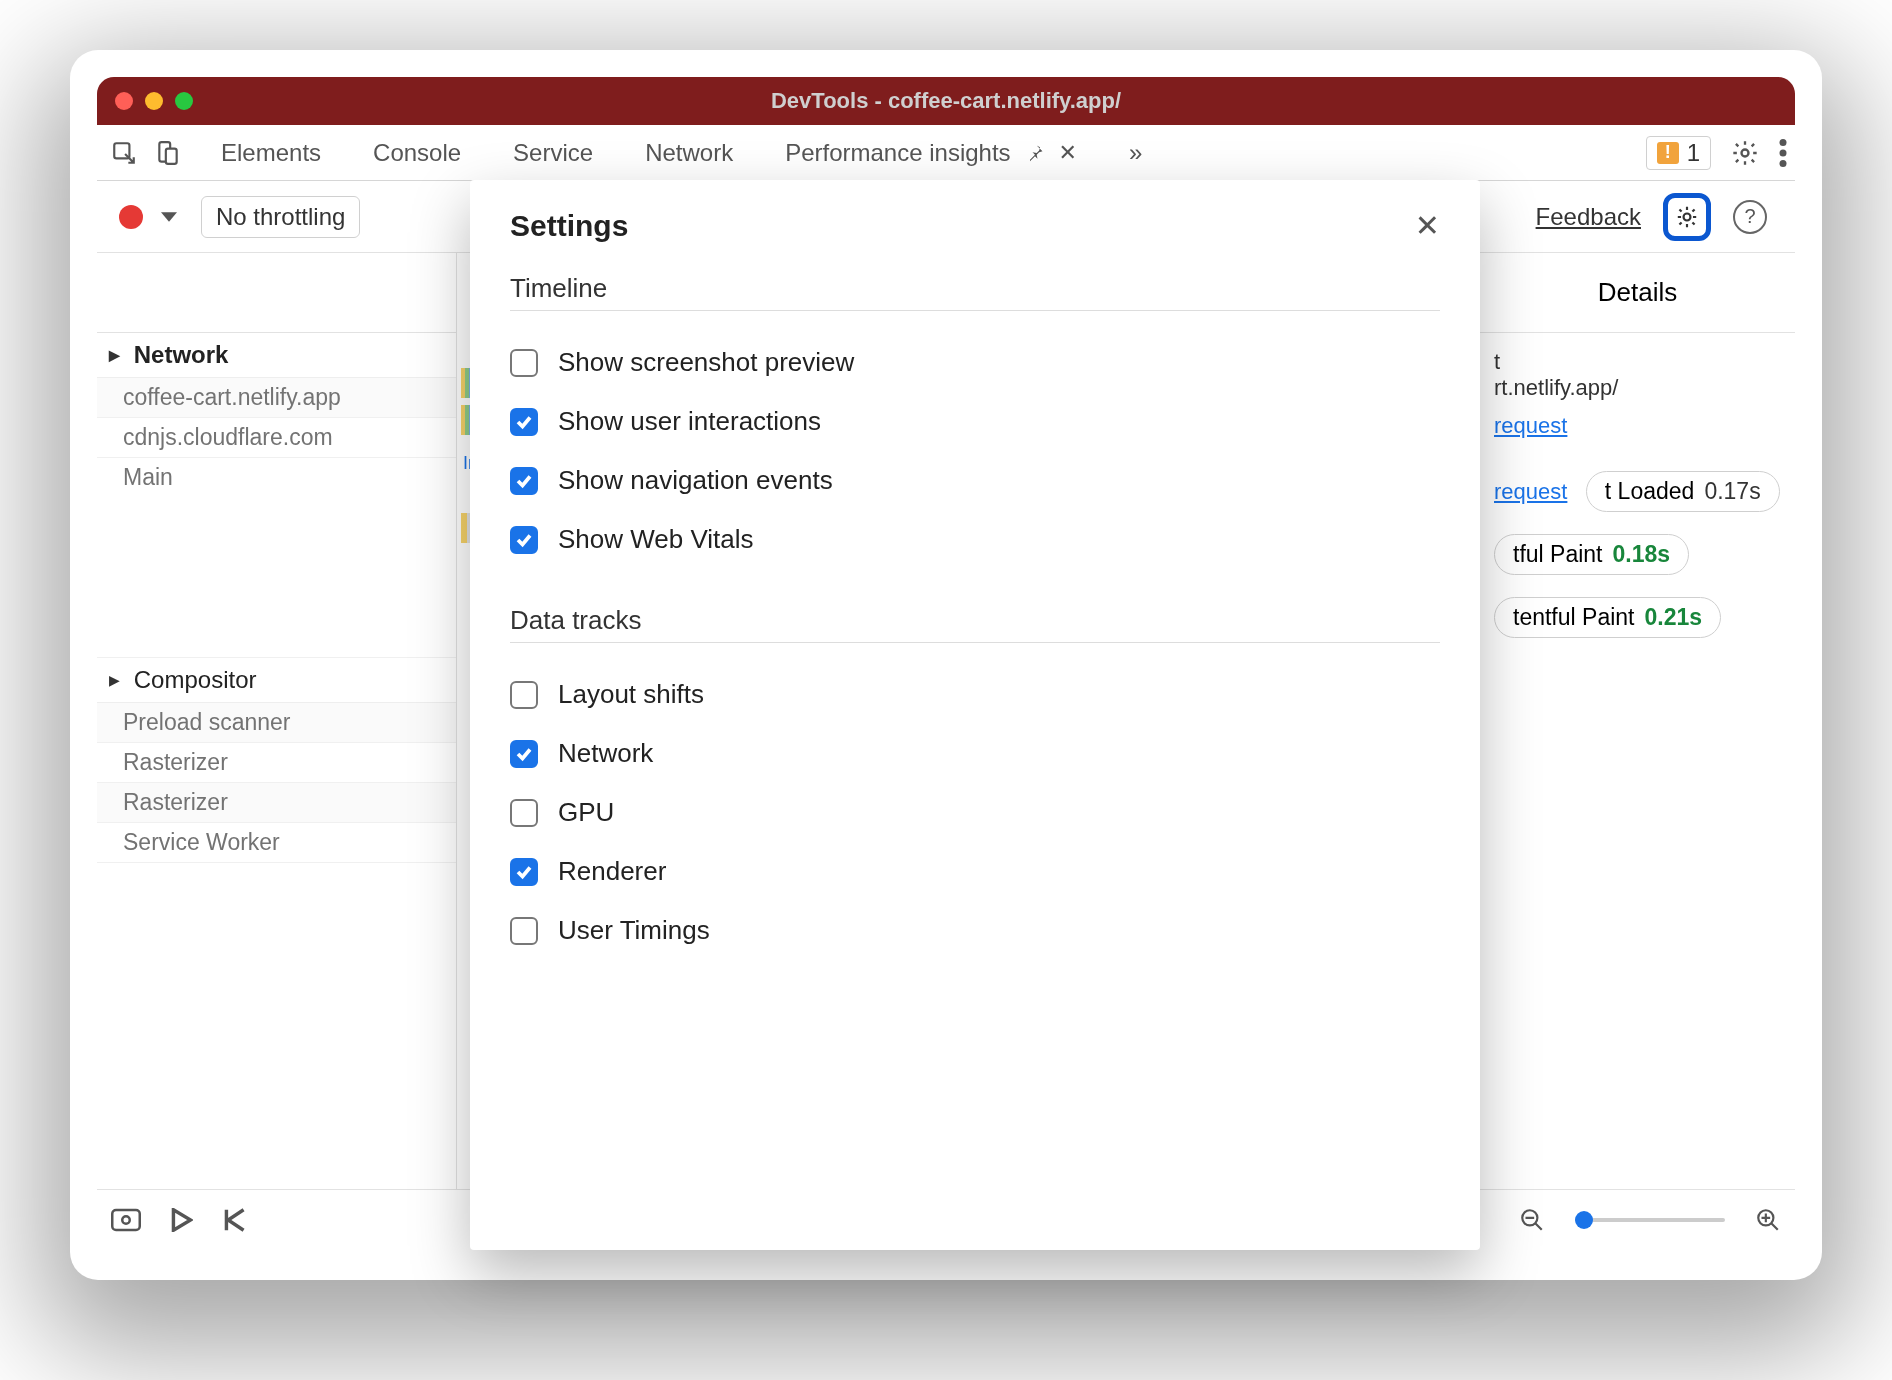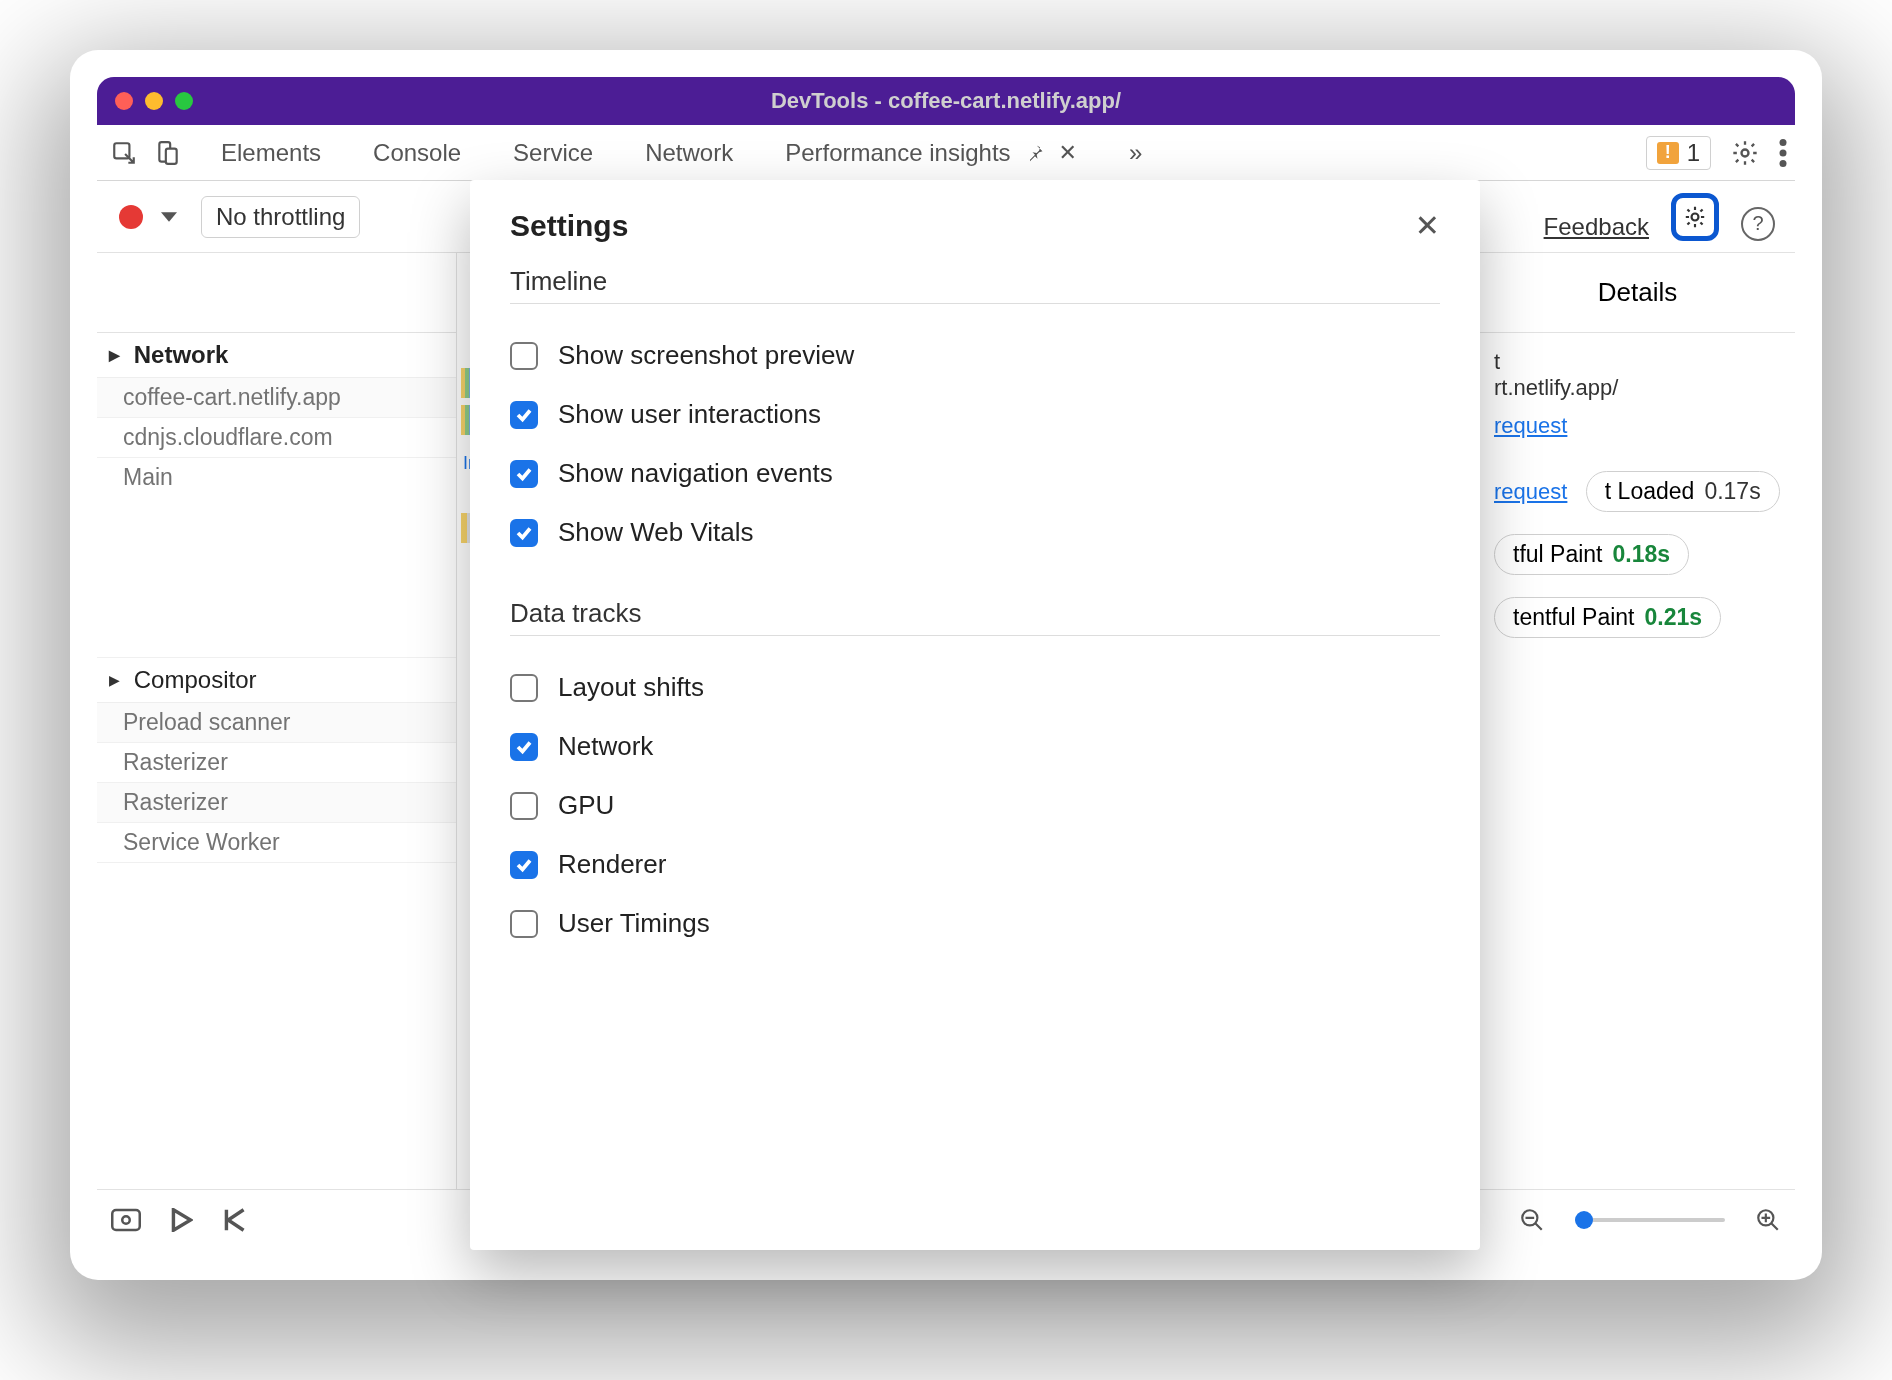--- a/index.html
+++ b/index.html
@@ -25,21 +25,21 @@
     position: absolute;
     left: 96px; top: 76px;
     width: 1700px; height: 1174px;
     border-radius: 18px;
     overflow: hidden;
     background: #fff;
     border: 1px solid rgba(0,0,0,0);
   }
   .titlebar {
     height: 48px;
-    background: #4c1d95;
+    background: #7f1d1d;
     color: #cfcfcf;
     display: flex; align-items: center;
     padding: 0 16px;
     position: relative;
     font-weight: 600;
     font-size: 22px;
   }
   .traffic { display: flex; gap: 12px; position: absolute; left: 18px; }
   .dot { width: 18px; height: 18px; border-radius: 50%; }
   .dot.red { background: #ff5f57; }
@@ -75,21 +75,21 @@
     font-size: 24px; color:#333;
     position: relative;
   }
   .rec-dot { width:24px; height:24px; border-radius:50%; background:#e53935; margin-left:6px; margin-right:18px; }
   .caret-down { margin-right:24px; color:#555; }
   .throttle {
     border:1px solid #d0d0d0; border-radius:6px;
     padding:6px 14px; font-size:24px; color:#333;
     background:#fff;
   }
-  .subbar .right { position:absolute; right:20px; display:flex; align-items:flex-end; gap:22px; }
+  .subbar .right { position:absolute; right:28px; display:flex; align-items:center; gap:22px; }
   .feedback { text-decoration: underline; color:#333; font-size:24px; }
   .settings-btn {
     width:48px; height:48px; border-radius:12px;
     border:5px solid #0b57d0; background:#fff;
     display:flex; align-items:center; justify-content:center; color:#333;
   }
   .help-btn {
     width:34px; height:34px; border-radius:50%; border:2px solid #666;
     display:flex; align-items:center; justify-content:center; font-size:20px; color:#555;
   }
@@ -163,21 +163,21 @@
     left:470px; top:180px;
     width:1010px; height:1070px;
     background:#fff;
     border-radius:4px;
     box-shadow: 0 24px 60px rgba(0,0,0,0.28);
     padding: 28px 40px 20px 40px;
     font-size:26px; color:#222;
   }
   .settings-panel .title-row {
     display:flex; align-items:center; justify-content:space-between;
-    margin-bottom:23px;
+    margin-bottom:30px;
   }
   .settings-panel h2 { font-size:30px; margin:0; font-weight:700; }
   .close-x { font-size:30px; color:#555; cursor:pointer; }
   .sect-label { font-size:26px; color:#333; margin-top:8px; margin-bottom:6px; }
   .sect-hr { border:none; border-top:1px solid #ddd; margin:2px 0 22px 0; }
   .chk-row {
     display:flex; align-items:center; gap:20px;
     padding:14px 0; font-size:26px;
   }
   .cb {

